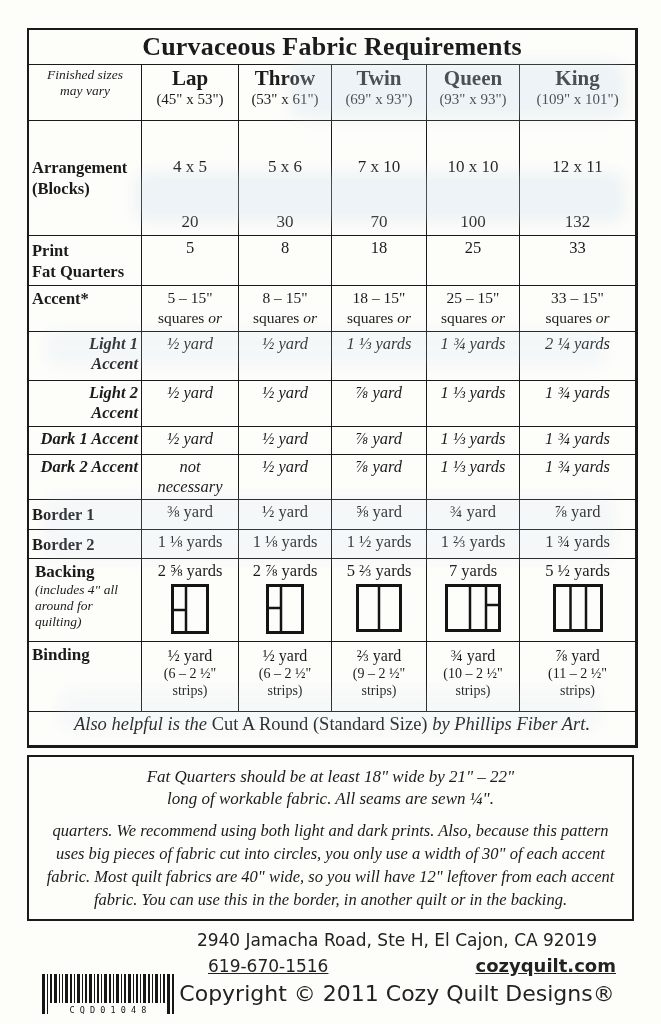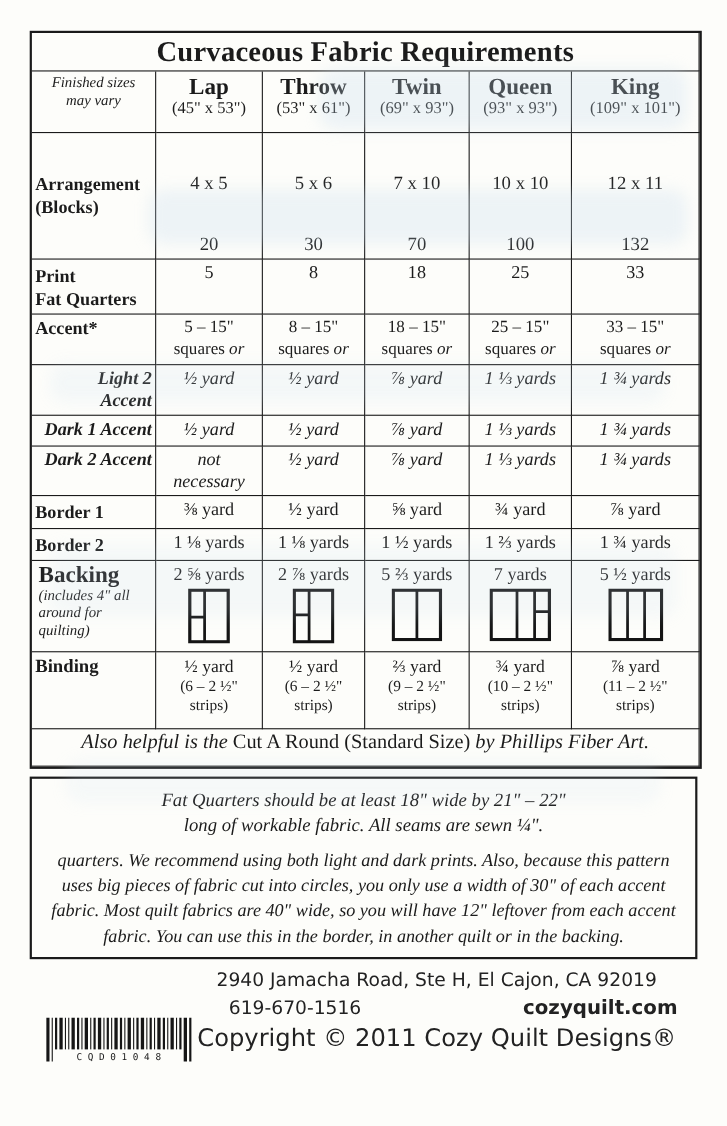--- a/index.html
+++ b/index.html
@@ -45,21 +45,21 @@
   .notes{margin:7px 0 0 27px;width:607px;box-sizing:border-box;border:2px solid #1a1a1a;
          padding:9px 10px 8px;}
   .fqnote div{text-align:center;font-style:italic;font-size:17px;line-height:22px;}
   .footnote{margin-top:9px;}
   .footnote div{text-align:center;font-style:italic;font-size:16.5px;line-height:23px;}
 
   .footer{position:relative;margin-top:9px;height:150px;font-family:"DejaVu Sans",sans-serif;color:#222;}
   .fblock{margin-left:168px;width:458px;text-align:center;}
   .brand{font-size:19px;letter-spacing:.5px;}
   .addr{font-size:17px;margin-top:7px;white-space:nowrap;}
-  .prow{display:flex;justify-content:space-between;padding:0 10px 0 40px;margin-top:5px;align-items:baseline;}
+  .prow{display:flex;justify-content:space-between;padding:0 10px 0 40px;margin-top:5px;align-items:baseline;text-decoration:underline;}
   .phone{font-size:17px;}
   .site{font-weight:bold;font-size:18px;}
   .copy{font-size:22px;margin-top:5px;}
   .barcode{position:absolute;left:42px;top:44px;}
 </style>
 </head>
 <body>
 
 <div class="page">
 
@@ -167,20 +167,31 @@
       <td class="dc">
             <div class="acc1">25 – 15"</div>
             <div class="acc2"><span>squares</span> <span class="it">or</span></div>
           </td>
       <td class="dc lastcol">
             <div class="acc1">33 – 15"</div>
             <div class="acc2"><span>squares</span> <span class="it">or</span></div>
           </td>
     </tr>
 
+    <tr class="r-l1">
+      <td class="sublabel nbb">
+        <div>Light 1</div>
+            <div>Accent</div>
+      </td>
+      <td class="dc ityard nbb">½ yard</td>
+      <td class="dc ityard nbb">½ yard</td>
+      <td class="dc ityard nbb">1 ⅓ yards</td>
+      <td class="dc ityard nbb">1 ¾ yards</td>
+      <td class="dc ityard nbb lastcol">2 ¼ yards</td>
+    </tr>
 
     <tr class="r-l2">
       <td class="sublabel nbb">
         <div>Light 2</div>
             <div>Accent</div>
       </td>
       <td class="dc ityard nbb">½ yard</td>
       <td class="dc ityard nbb">½ yard</td>
       <td class="dc ityard nbb">⅞ yard</td>
       <td class="dc ityard nbb">1 ⅓ yards</td>
@@ -218,21 +229,21 @@
       <td class="rlabel" style="vertical-align:middle">Border 2</td>
       <td class="dc romy">1 ⅛ yards</td>
       <td class="dc romy">1 ⅛ yards</td>
       <td class="dc romy">1 ½ yards</td>
       <td class="dc romy">1 ⅔ yards</td>
       <td class="dc romy lastcol">1 ¾ yards</td>
     </tr>
 
     <tr class="r-back">
       <td>
-        <div class="rlabel" style="font-size:21px">Backing</div>
+        <div class="rlabel" style="font-size:17px">Backing</div>
         <div class="bnote">(includes 4" all around for quilting)</div>
       </td>
       <td class="dc romy">
         <div>2 ⅝ yards</div>
         <div class="diagwrap"><svg width="38" height="50" viewBox="0 0 38 50">
                 <rect x="1.5" y="1.5" width="35" height="47" fill="none" stroke="#141414" stroke-width="3"></rect>
                 <line x1="15" y1="2" x2="15" y2="48" stroke="#141414" stroke-width="2.5"></line>
                 <line x1="2" y1="26" x2="15" y2="26" stroke="#141414" stroke-width="2.5"></line>
               </svg></div>
       </td>

